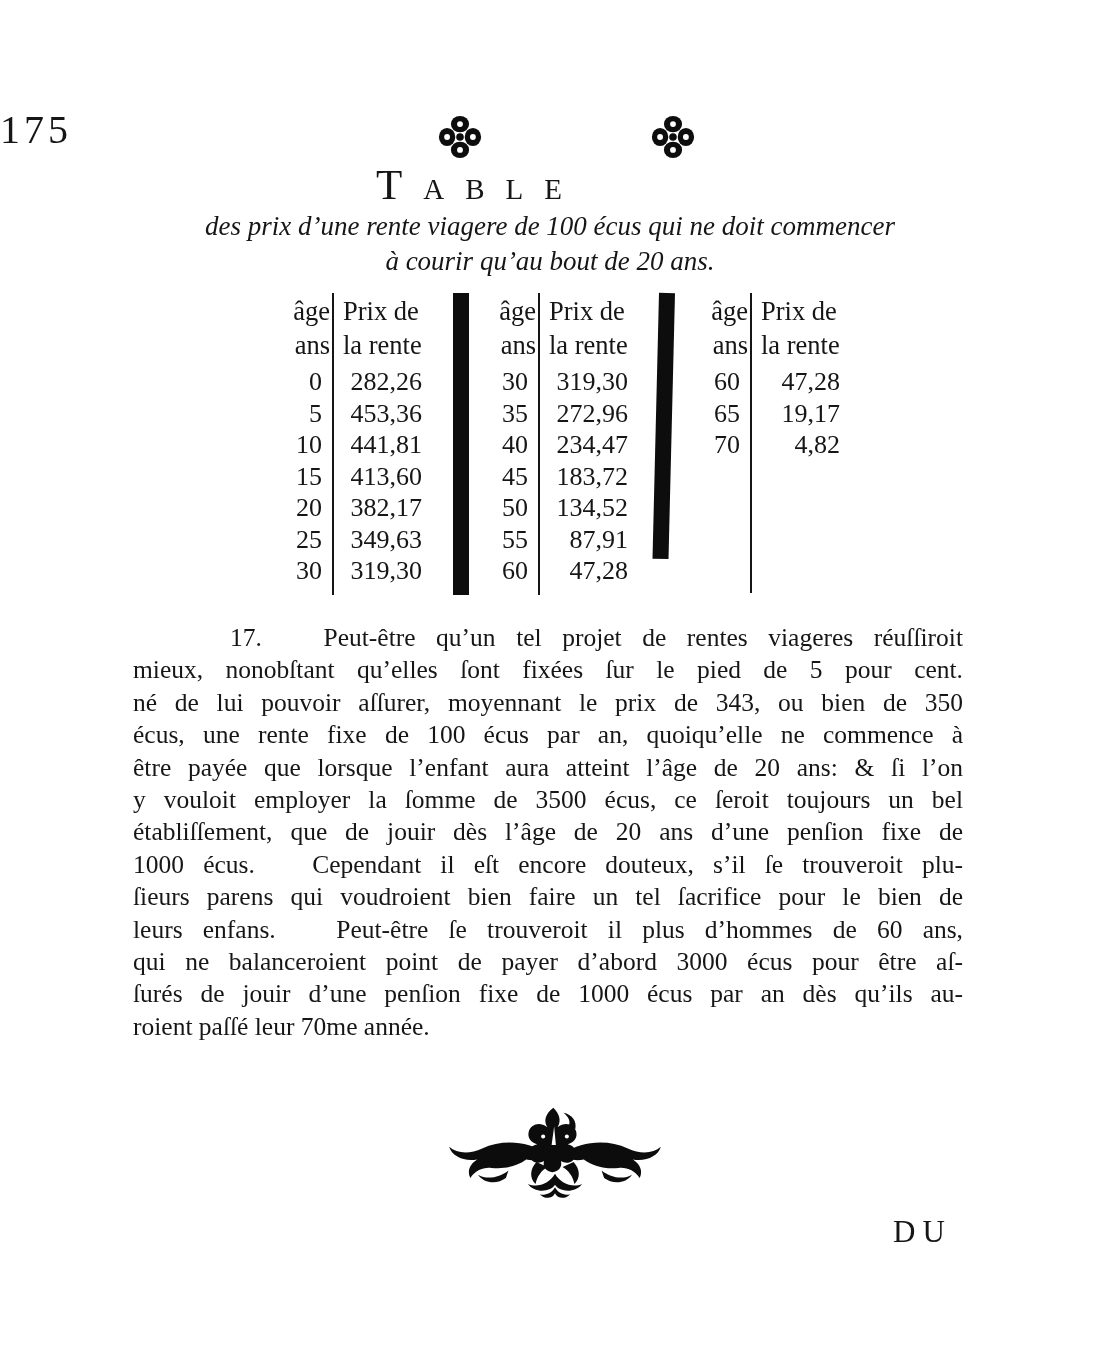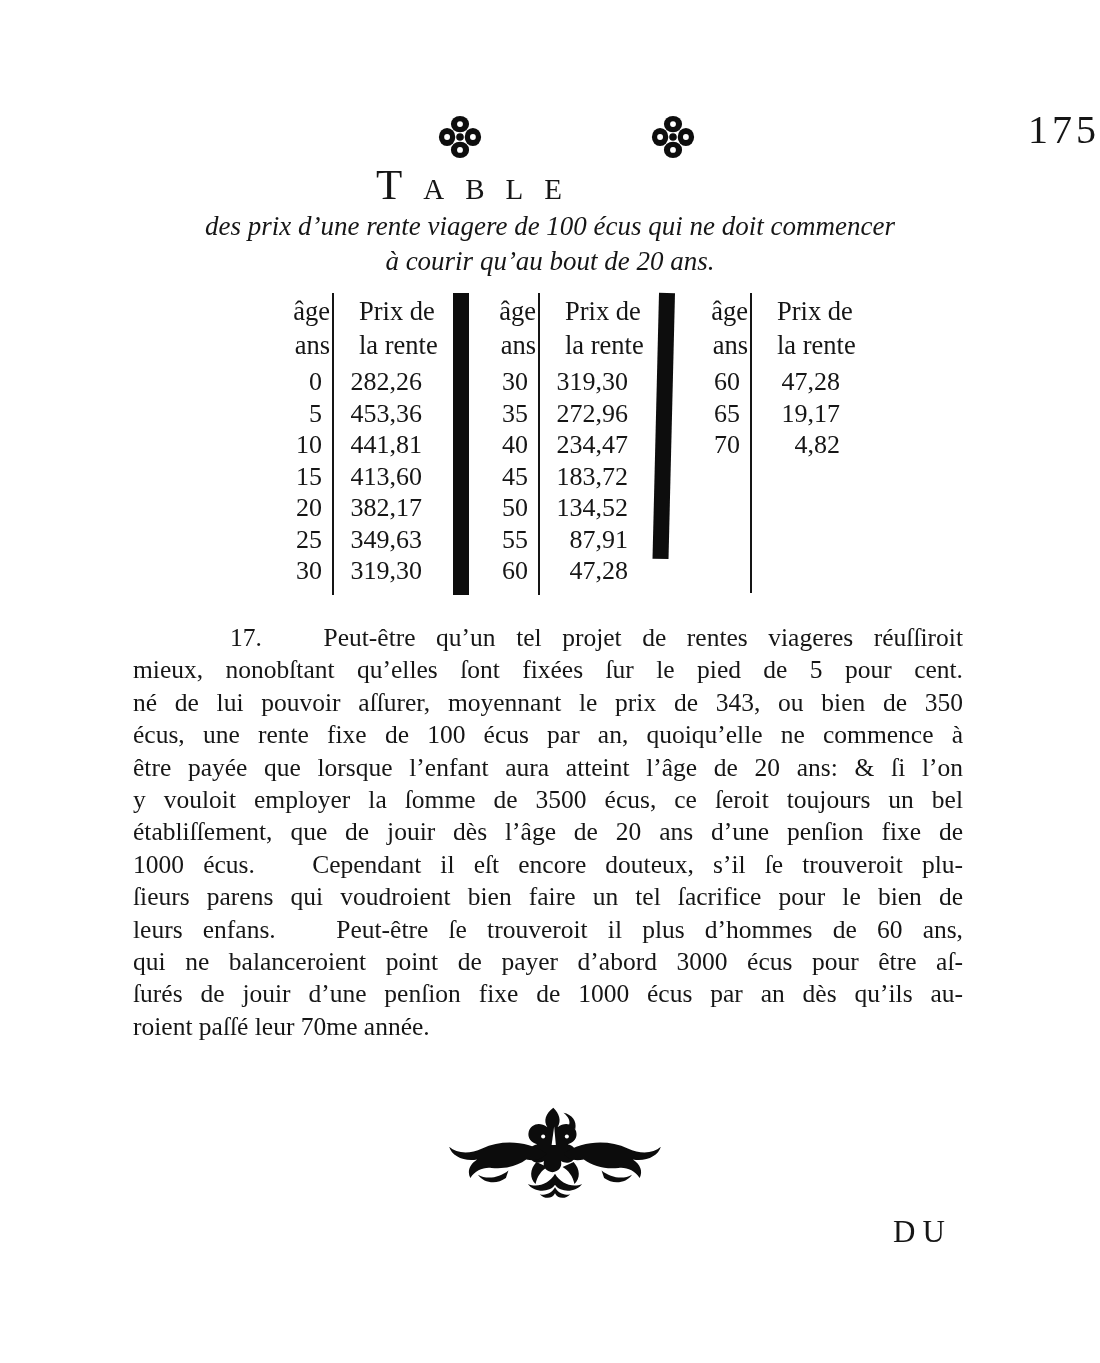--- a/index.html
+++ b/index.html
@@ -5,21 +5,21 @@
   html,body{margin:0;padding:0;}
   body{
     width:1100px;height:1363px;background:#ffffff;position:relative;
     font-family:"Liberation Serif","DejaVu Serif",serif;color:#161616;
     overflow:hidden;
   }
   .abs{position:absolute;}
 
   
   .pagenum{
-    top:106px;left:0;width:1100px;text-align:right;
+    top:106px;left:0;width:1100px;text-align:left;
     font-size:40px;letter-spacing:4px;font-weight:400;
   }
   .fleuron{top:115px;width:44px;height:44px;}
   .fleuron.left{left:438px;}
   .fleuron.right{left:651px;}
 
   .table-title{
     top:160px;left:0;width:949px;text-align:center;margin:0;
     font-size:29px;font-weight:400;letter-spacing:21px;text-indent:10px;
   }
@@ -33,21 +33,21 @@
   
   .table-wrap{
     top:293px;left:278px;display:flex;align-items:stretch;
   }
   .tgroup{display:grid;grid-template-columns:56px 104px;align-content:start;}
   .tc{font-size:26px;}
   .tc.age{border-right:2.5px solid #151515;}
   .tc.head{height:72px;padding-top:1px;}
   .hl{line-height:34px;font-size:26.5px;white-space:nowrap;}
   .head.age{text-align:right;padding-right:2px;}
-  .head.price{padding-left:25px;}
+  .head.price{padding-left:9px;}
   .trow{height:31.5px;line-height:31.5px;}
   .trow.age{text-align:right;padding-right:10px;}
   .trow.price{text-align:right;padding-right:16px;}
   .tfill{height:8px;}
   .tfill.deep{height:132px;}
   .tbar{width:16px;background:#0d0d0d;margin:0 15px;}
   .tbar.second{align-self:flex-start;height:266px;transform:rotate(1.4deg);transform-origin:top center;margin-right:21px;}
 
   
   .para{top:622px;left:133px;width:830px;font-size:25.5px;}

